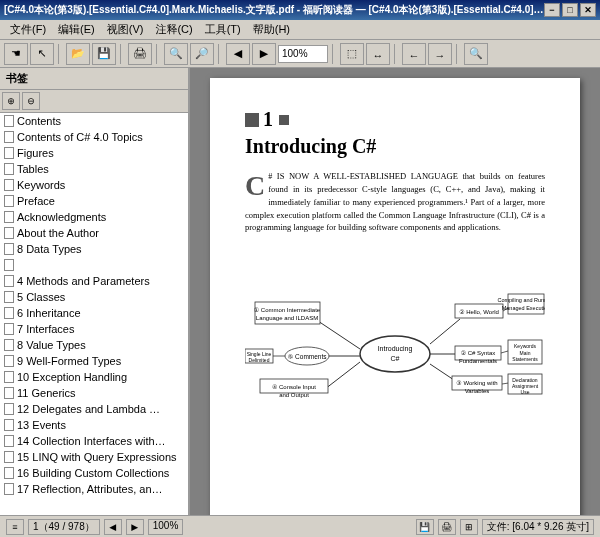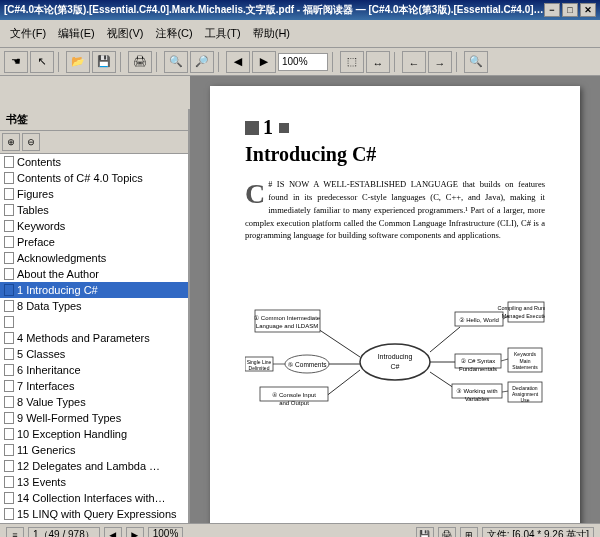--- a/index.html
+++ b/index.html
@@ -25,21 +25,21 @@
       background: #d4d0c8;
       font-size: 9px;
       display: flex; align-items: center; justify-content: center;
       cursor: pointer; color: #000;
     }
     .title-btn.close { background: #d4d0c8; }
 
     
     .menu-bar {
       background: #d4d0c8;
-      height: 28px;
+      height: 20px;
       display: flex;
       align-items: center;
       padding: 0 4px;
       border-bottom: 1px solid #999;
       font-size: 11px;
     }
     .menu-item {
       padding: 2px 6px;
       cursor: pointer;
     }
@@ -80,21 +80,20 @@
 
     
     .sidebar {
       width: 190px;
       min-width: 190px;
       background: #a16207;
       border-right: 2px solid #999;
       display: flex;
       flex-direction: column;
       overflow: hidden;
-      margin-top: 33px;
     }
     .sidebar-header {
       background: #d4d0c8;
       padding: 3px 6px;
       font-size: 11px;
       font-weight: bold;
       border-bottom: 1px solid #999;
       display: flex;
       align-items: center;
       gap: 4px;
@@ -299,24 +298,20 @@
         <span>Preface</span>
       </div>
       <div class="tree-item">
         <span class="page-icon" style="margin-right:3px;"></span>
         <span>Acknowledgments</span>
       </div>
       <div class="tree-item">
         <span class="page-icon" style="margin-right:3px;"></span>
         <span>About the Author</span>
       </div>
-      <div class="tree-item selected">
-        <span class="page-icon-blue" style="margin-right:3px;"></span>
-        <span>1 Introducing C#</span>
-      </div>
       <div class="tree-item">
         <span class="page-icon" style="margin-right:3px;"></span>
         <span>8 Data Types</span>
       </div>
       <div class="tree-item">
         <span class="page-icon" style="margin-right:3px;"></span>
       </div>
       <div class="tree-item">
         <span class="page-icon" style="margin-right:3px;"></span>
         <span>4 Methods and Parameters</span>

